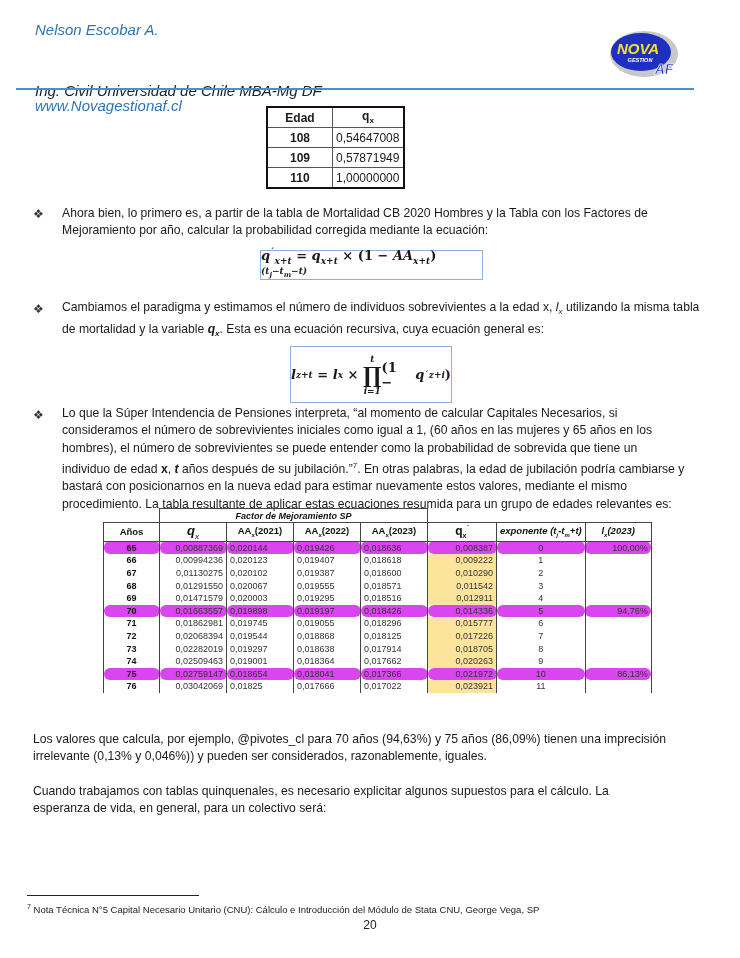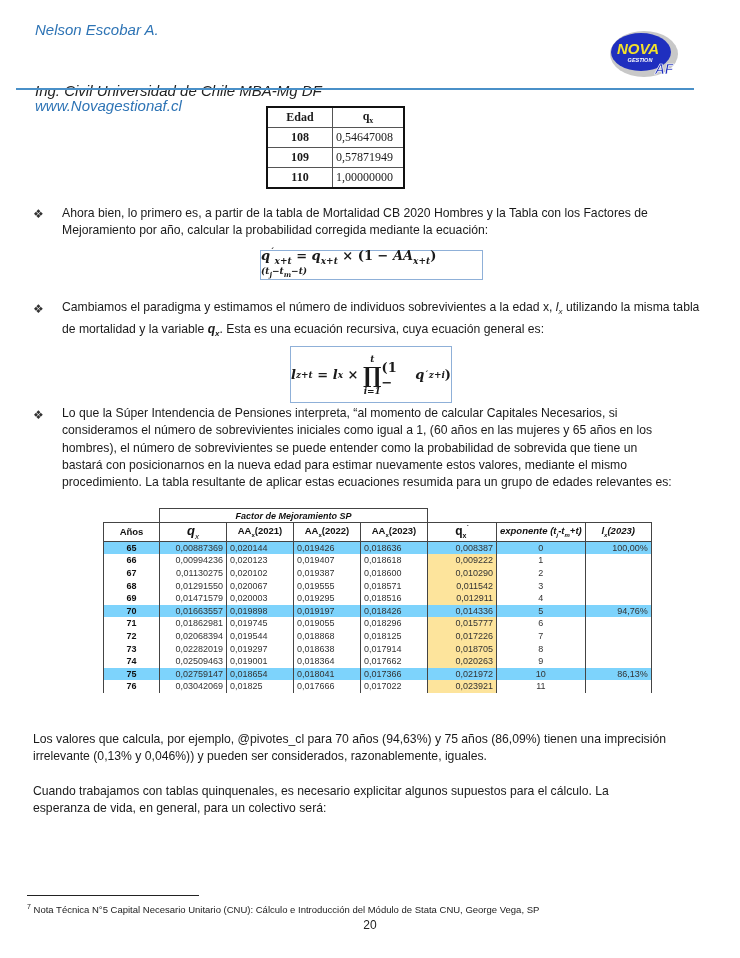--- a/index.html
+++ b/index.html
@@ -5,21 +5,21 @@
   html, body { margin:0; padding:0; background:#ffffff; }
   body { width:740px; height:958px; position:relative; overflow:hidden;
          font-family:"Liberation Sans", sans-serif; color:#1a1a1a; }
   .hdr { position:absolute; left:35px; top:22px; font-size:15px; line-height:15px;font-style:italic; }
   .hdr .blue { color:#2e74b5; }
   .hdr .dark { color:#222;margin-top:46px; }
   .logo { position:absolute; left:600px; top:24px; width:92px; height:60px; }
   .hdr-rule { position:absolute; left:16px; top:88px; width:678px; height:2px; background:#4a90c8; }
 
   table.small { position:absolute; left:266px; top:106px; border-collapse:collapse;
-                font-family:Liberation Serif, serif; font-size:12px; }
+                font-family:Liberation Sans, sans-serif; font-size:12px; }
   table.small td, table.small th { border:1px solid #555; height:19px; padding:0 3px; }
   table.small { border:2px solid #111; }
   table.small th { font-weight:bold; text-align:center; }
   table.small td.age { font-weight:bold; text-align:center; width:58px;margin-left:16px; }
   table.small td.val { width:64px; }
   table.small th.ageh { width:58px; }
 
   .para { position:absolute; left:62px; width:640px; font-size:12.2px; line-height:17.3px; color:#1a1a1a; }
   .bullet { position:absolute; left:33px; font-size:12px; color:#333; }
   .plain { position:absolute; left:33px; width:680px; font-size:12.2px; line-height:17.3px; }
@@ -33,21 +33,21 @@
   table.big { position:absolute; left:103px; top:508px; border-collapse:collapse;
               font-family:"Liberation Sans", sans-serif; font-size:9px; color:#333; }
   table.big td, table.big th { height:12.6px; padding:0 3px; white-space:nowrap; }
   table.big th { font-weight:bold; color:#111; }
   table.big .c-age { width:49px; text-align:center; font-weight:bold; color:#111; border-left:1px solid #444; }
   table.big .c-qx { width:60px; text-align:right; border-left:1px solid #444; }
   table.big .c-aa { width:60px; border-left:1px solid #444; }
   table.big .c-qxp { width:62px; text-align:right; border-left:1px solid #444; background:#fde49c; }
   table.big .c-exp { width:76px; text-align:center; border-left:1px solid #444; }
   table.big .c-lx { width:59px; text-align:right; border-left:1px solid #444; border-right:1px solid #444; }
-  table.big tr.hl td { background:#7dd3fc; }
+  table.big tr.hl td { background:#d946ef;border-radius:6px; }
   table.big tr.hdr2 th { border-top:1px solid #444; border-bottom:1px solid #444; height:17px; font-size:9.5px; }
   table.big tr.hdr1 th.factor { border:1px solid #444; border-bottom:1px solid #444; font-style:italic; height:13px; }
   table.big .qxh { font-style:italic; font-size:13px; }
   table.big .qxph { font-size:12px; }
   table.big .ith { font-style:italic; }
 
   .fn-rule { position:absolute; left:27px; top:895px; width:172px; height:1px; background:#222; }
   .footnote { position:absolute; left:27px; top:903px; font-size:9.5px; color:#222; }
   .footnote sup { font-size:7px; }
   .pagenum { position:absolute; left:0; width:740px; top:918px; text-align:center; font-size:12px; color:#222; }
@@ -116,20 +116,21 @@
       <span style="font-size:9px">i=1</span>
     </span><span class="up">(1 −</span>&nbsp;q<sup class="up">´</sup><sub>z+i</sub><span class="up">)</span>
   </span>
 </div>
 
 <div class="bullet" style="top:408px">❖</div>
 <div class="para" style="top:405px">
   <div>Lo que la Súper Intendencia de Pensiones interpreta, “al momento de calcular Capitales Necesarios, si</div>
   <div>consideramos el número de sobrevivientes iniciales como igual a 1, (60 años en las mujeres y 65 años en los</div>
   <div>hombres), el número de sobrevivientes se puede entender como la probabilidad de sobrevida que tiene un</div>
+  <div><span>individuo de edad </span><b>x</b><span>, </span><b><i>t</i></b><span> años después de su jubilación.”</span><sup style="font-size:8px">7</sup><span>. En otras palabras, la edad de jubilación podría cambiarse y</span></div>
   <div>bastará con posicionarnos en la nueva edad para estimar nuevamente estos valores, mediante el mismo</div>
   <div>procedimiento. La tabla resultante de aplicar estas ecuaciones resumida para un grupo de edades relevantes es:</div>
 </div>
 
 <table class="big">
   <tbody>
       <tr class="hdr1">
     <th style="border:none"></th>
     <th colspan="4" class="factor">Factor de Mejoramiento SP</th>
     <th style="border:none" colspan="3"></th>

